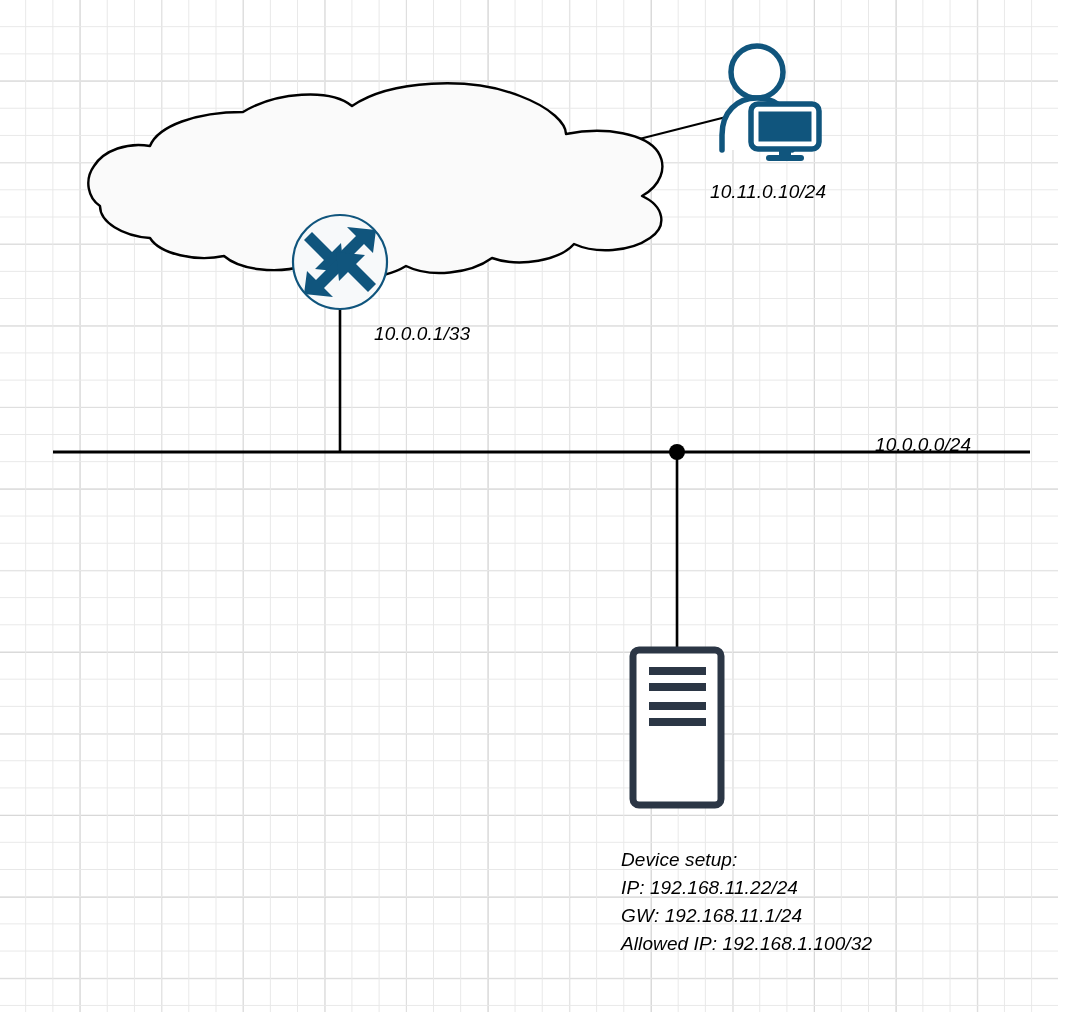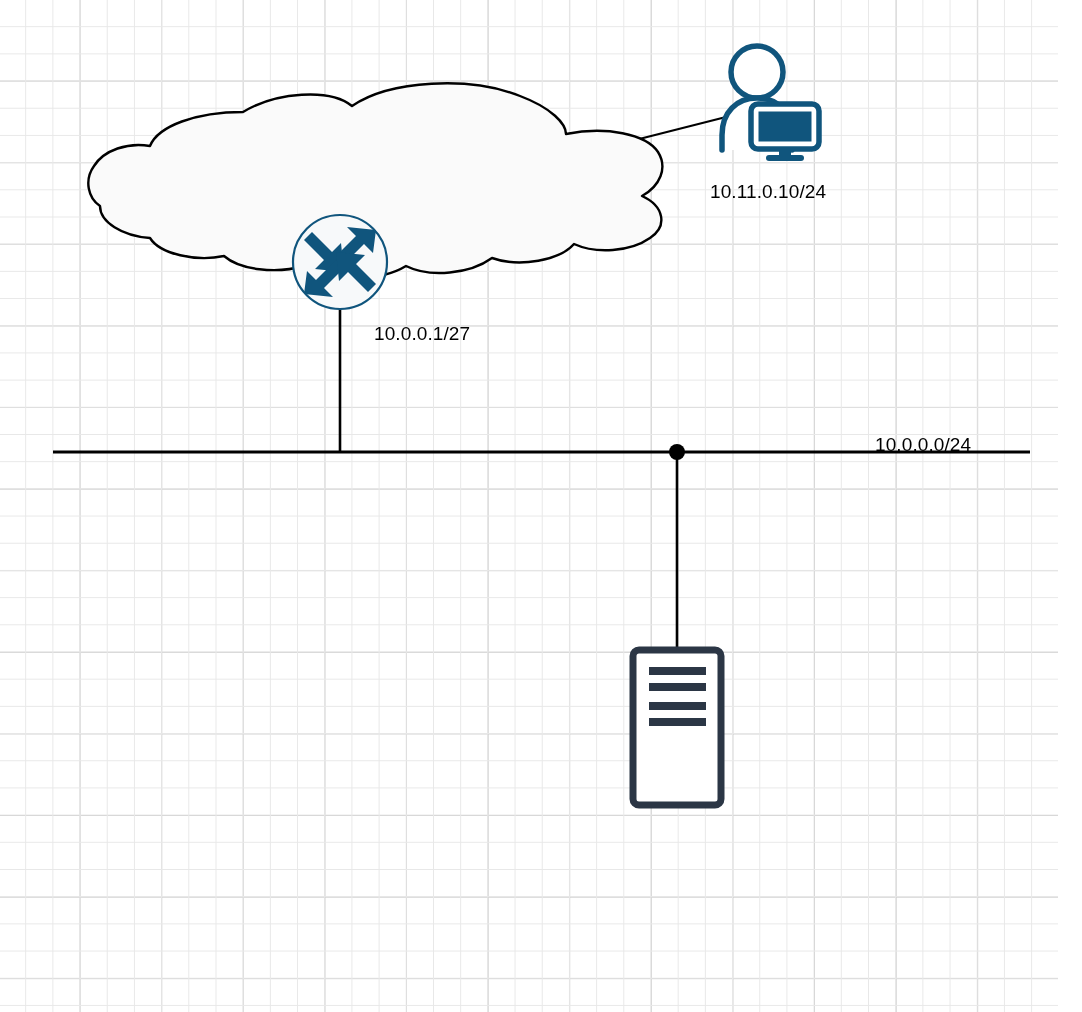--- a/index.html
+++ b/index.html
@@ -18,20 +18,21 @@
       linear-gradient(to bottom, #e8e8e8 1px, transparent 1px),
       linear-gradient(to right,  #bdbdbd 1px, transparent 1px),
       linear-gradient(to bottom, #bdbdbd 1px, transparent 1px);
     background-size:
       27.2px 27.2px,
       27.2px 27.2px,
       81.6px 81.6px,
       81.6px 81.6px;
     background-position: -2px -1px, -2px -1px, -2px -1px, -2px -1px;
     font-family: "Liberation Sans", sans-serif;
+    font-style: italic;
   }
   #diagram-svg {
     position: absolute;
     left: 0;
     top: 0;
     width: 1082px;
     height: 1012px;
   }
   .label {
     position: absolute;
@@ -113,18 +114,22 @@
       <rect x="649" y="667" width="57" height="8" fill="#2B3645"></rect>
       <rect x="649" y="683" width="57" height="8" fill="#2B3645"></rect>
       <rect x="649" y="702" width="57" height="8" fill="#2B3645"></rect>
       <rect x="649" y="718" width="57" height="8" fill="#2B3645"></rect>
     </g>
 
   </svg>
 
   <div class="label" id="label-client">10.11.0.10/24</div>
 
-  <div class="label" id="label-router">10.0.0.1/27</div>
+  <div class="label" id="label-router">10.0.0.1/33</div>
 
   <div class="label" id="label-subnet">10.0.0.0/24</div>
 
+  <div class="label" id="note-server">Device setup:
+IP: 192.168.11.22/24
+GW: 192.168.11.1/24
+Allowed IP: 192.168.1.100/32</div>
 
 </div>
 
 </body></html>

